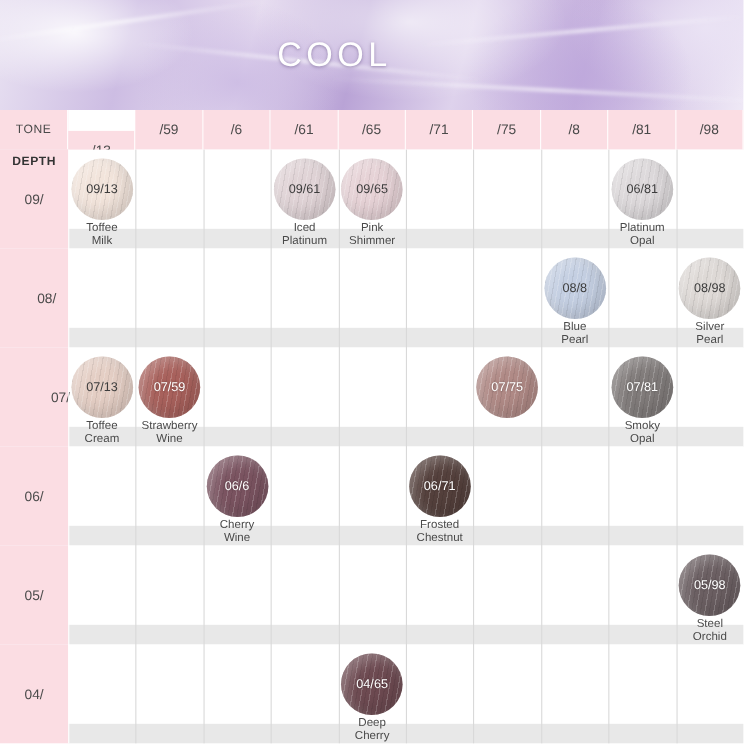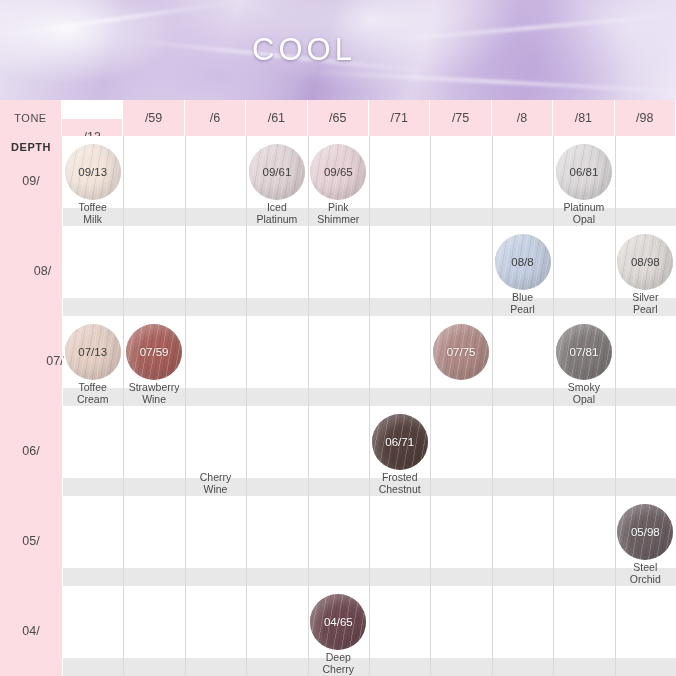--- a/index.html
+++ b/index.html
@@ -277,20 +277,24 @@
       <div class="swatch-name" style="left: 106.1px; top: 282px;">Strawberry<br>Wine</div>
       <div class="swatch" style="left: 433.1px; top: 224px; background: rgb(176, 138, 134);">
         <span class="strands"></span>
         <span class="code">07/75</span>
       </div>
       <div class="swatch" style="left: 555.9px; top: 224px; background: rgb(128, 123, 122);">
         <span class="strands"></span>
         <span class="code">07/81</span>
       </div>
       <div class="swatch-name" style="left: 535.9px; top: 282px;">Smoky<br>Opal</div>
+      <div class="swatch" style="left: 187.5px; top: 314px; background: rgb(122, 83, 96);">
+        <span class="strands"></span>
+        <span class="code">06/6</span>
+      </div>
       <div class="swatch-name" style="left: 167.5px; top: 372px;">Cherry<br>Wine</div>
       <div class="swatch" style="left: 371.7px; top: 314px; background: rgb(84, 64, 60);">
         <span class="strands"></span>
         <span class="code">06/71</span>
       </div>
       <div class="swatch-name" style="left: 351.7px; top: 372px;">Frosted<br>Chestnut</div>
       <div class="swatch" style="left: 617.3px; top: 404px; background: rgb(107, 95, 98);">
         <span class="strands"></span>
         <span class="code">05/98</span>
       </div>

